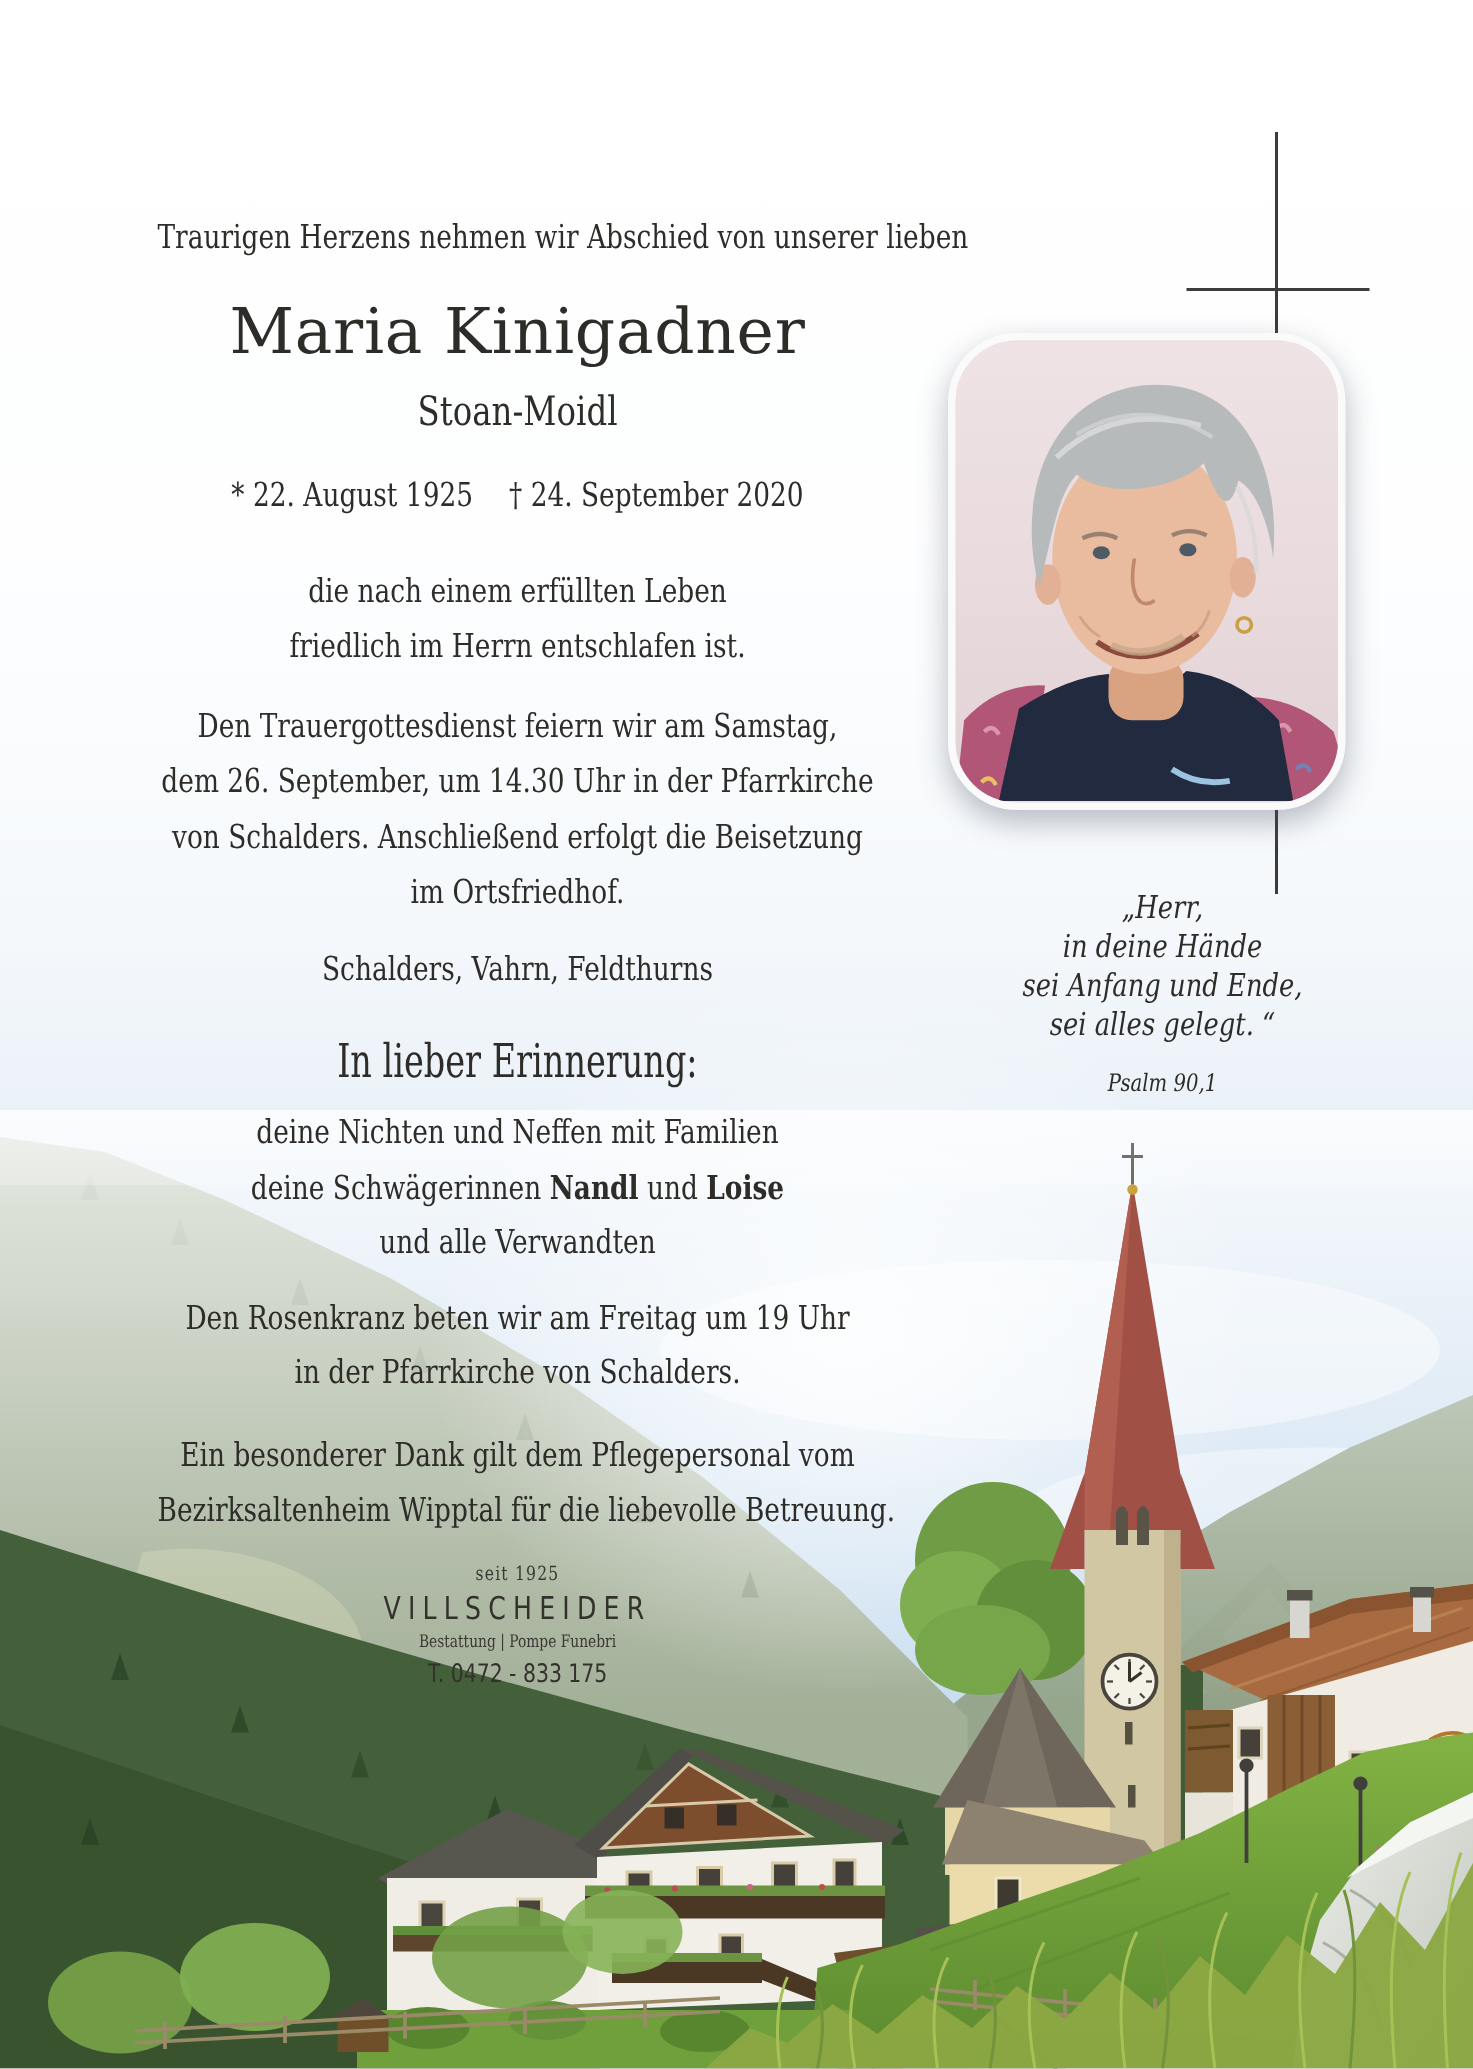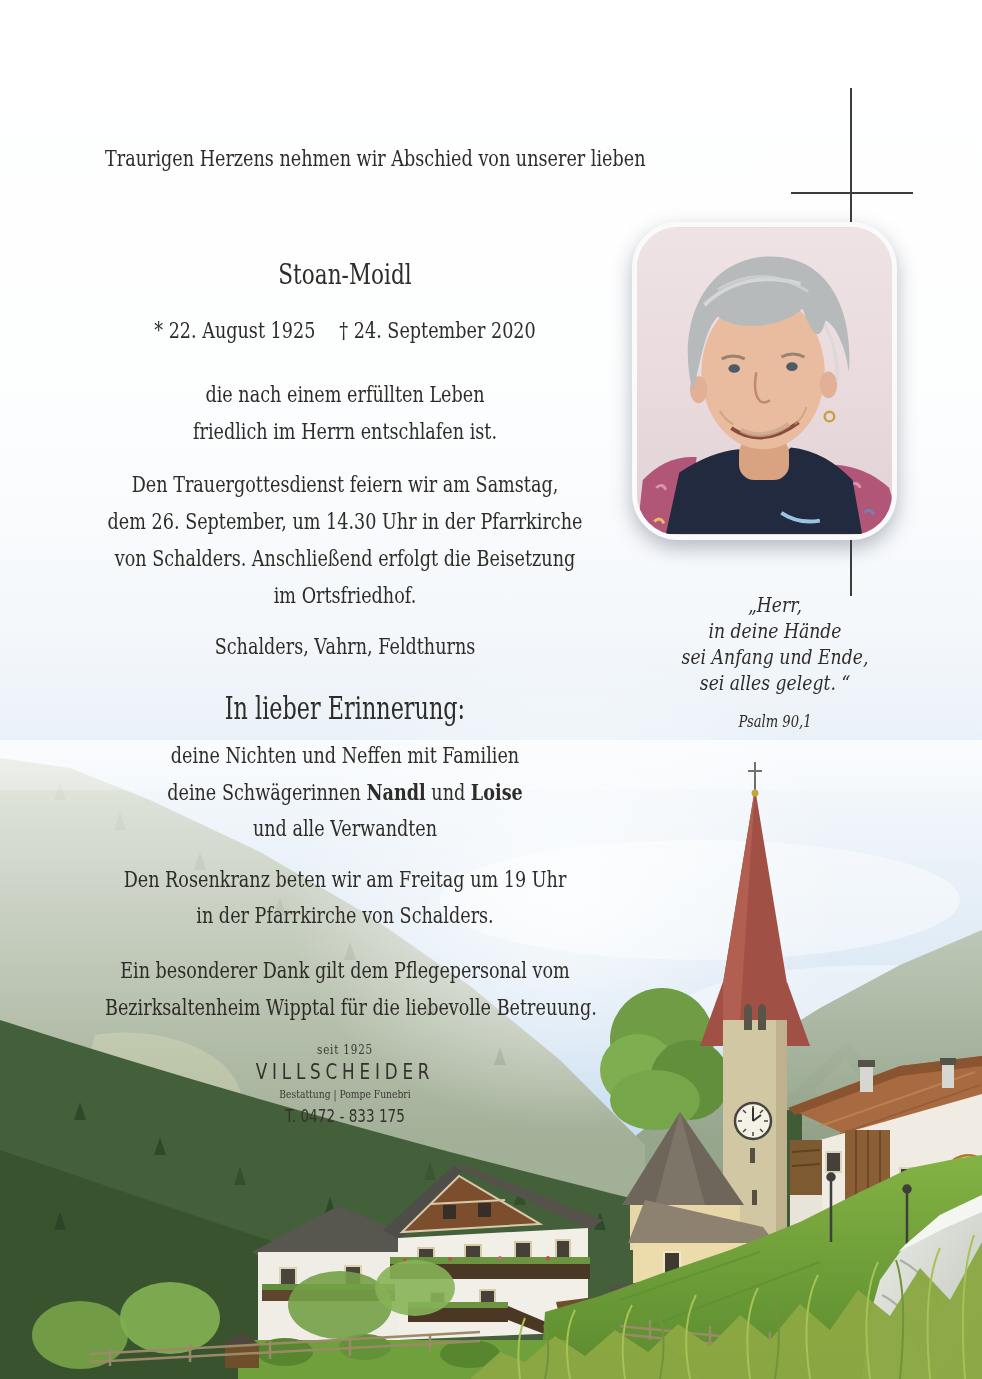--- a/index.html
+++ b/index.html
@@ -366,20 +366,21 @@
       <ellipse cx="101" cy="146" rx="6" ry="4.5" fill="#4e5a66"></ellipse>
       <ellipse cx="161" cy="144" rx="6" ry="4.5" fill="#4e5a66"></ellipse>
       <path d="M124,150 Q120,172 128,180 Q133,183 138,179" stroke="#c08a6a" stroke-width="2.5" fill="none"></path>
       <path d="M98,208 Q130,230 168,202" stroke="#8a4a3c" stroke-width="4" fill="none"></path>
       <path d="M108,210 Q132,222 158,204" stroke="#caa888" stroke-width="5" fill="none" opacity=".8"></path>
       <path d="M86,190 Q92,200 100,204" stroke="#c89a7c" stroke-width="2" fill="none" opacity=".7"></path>
       <path d="M176,186 Q172,198 164,204" stroke="#c89a7c" stroke-width="2" fill="none" opacity=".7"></path>
     </svg>
   </figure>
 
+  <h1 class="name">Maria Kinigadner</h1>
 
   <div class="lcol">
     <div class="tblock intro">Traurigen Herzens nehmen wir Abschied von unserer lieben</div>
     <div class="tblock house">Stoan-Moidl</div>
     <div class="tblock dates">
       <span>* 22. August 1925</span>
       <span>† 24. September 2020</span>
     </div>
     <div class="tblock farewell">
       <div>die nach einem erfüllten Leben</div>

